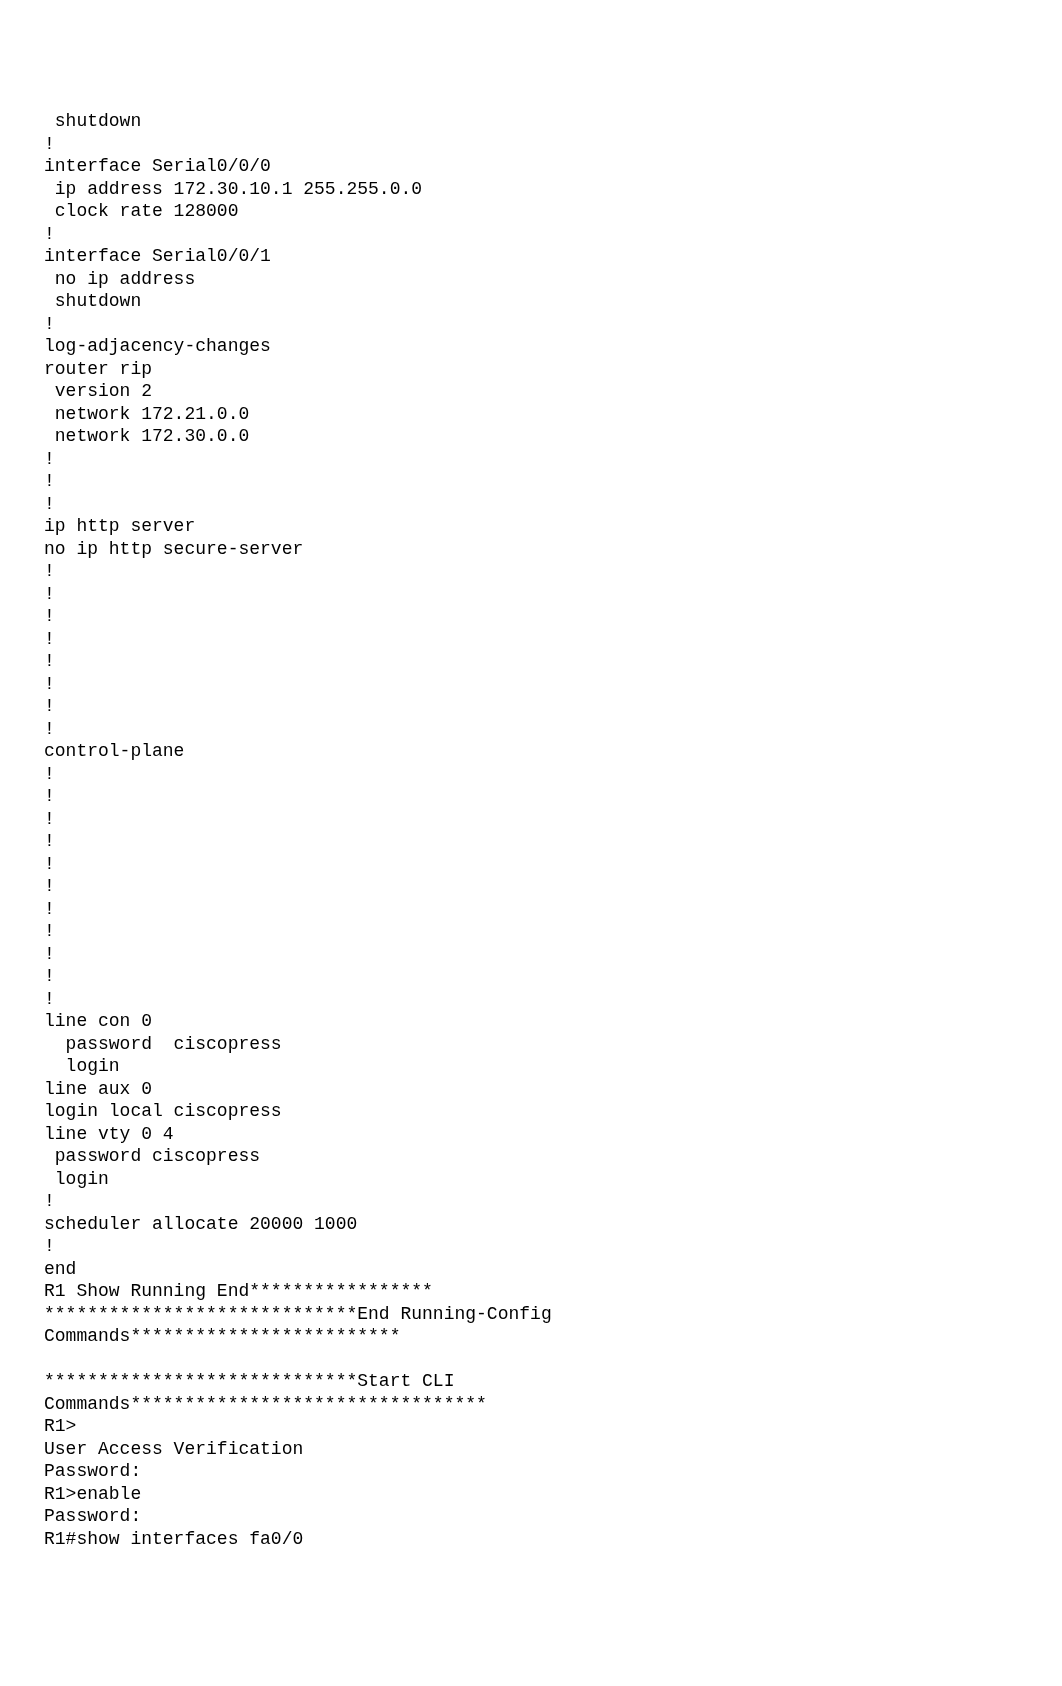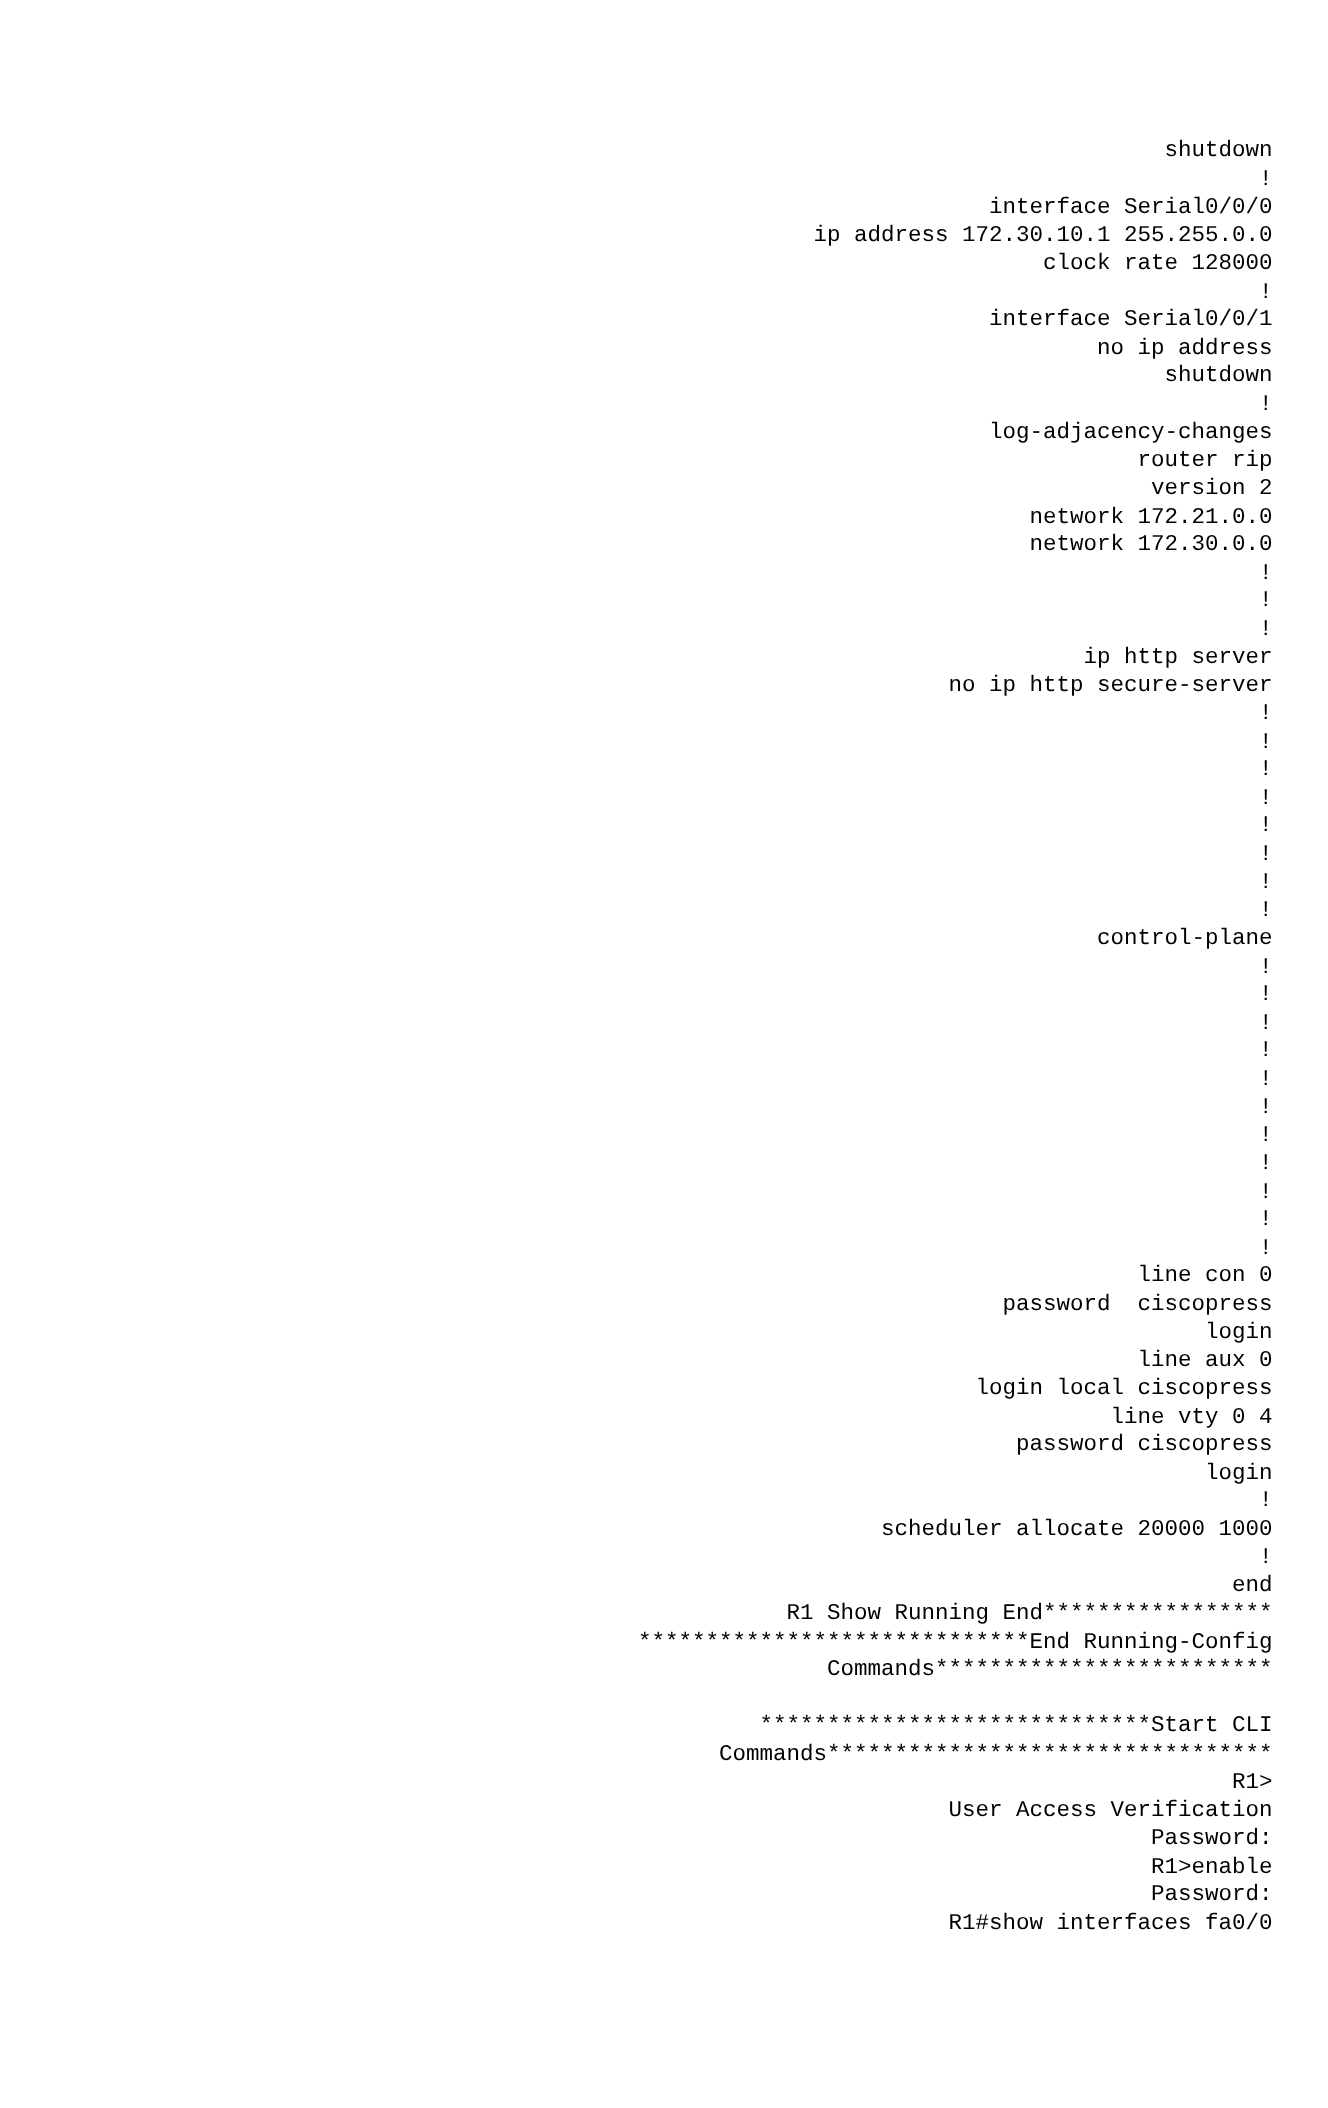--- a/index.html
+++ b/index.html
@@ -9,21 +9,20 @@
       width: 1062px;
       height: 1686px;
       font-family: "Courier New", Courier, monospace;
       font-size: 18px;
       line-height: 1.25;
       color: #000;
     }
     .page {
       padding: 110px 44px 0 44px;
       white-space: pre;
-      text-align: right;
     }
   </style>
 </head>
 <body>
 
 <div class="page"> shutdown
 !
 interface Serial0/0/0
  ip address 172.30.10.1 255.255.0.0
  clock rate 128000

